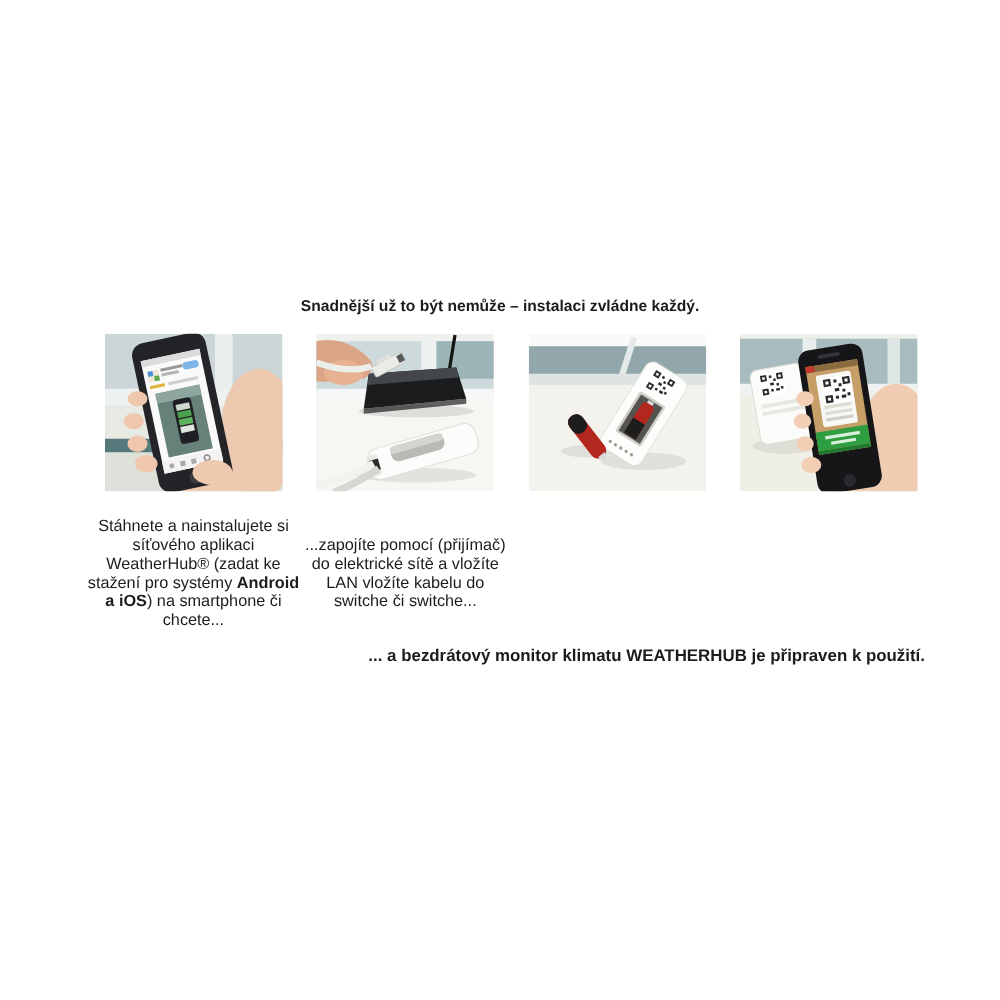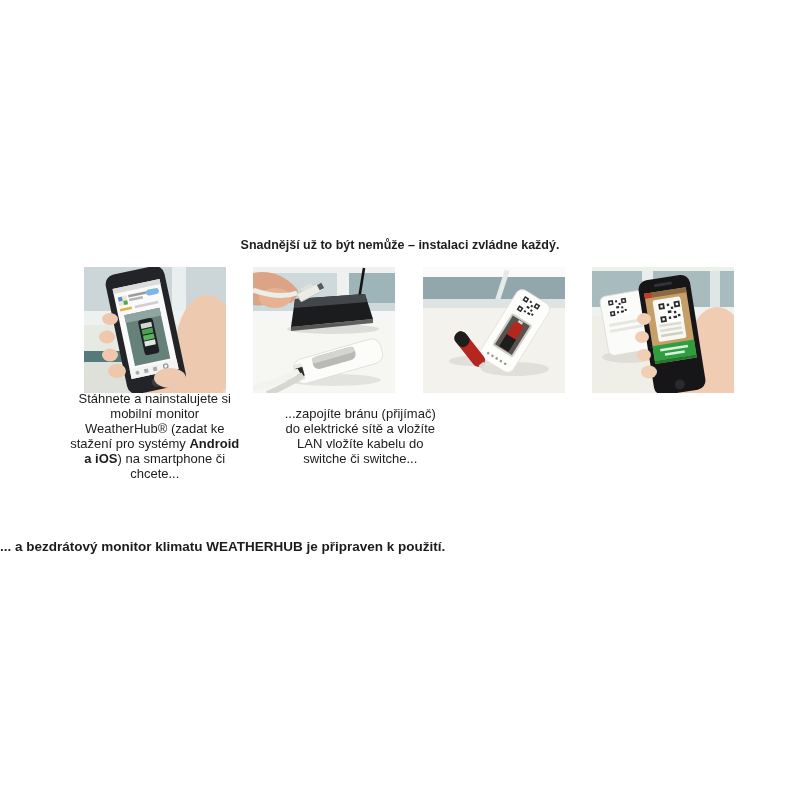--- a/index.html
+++ b/index.html
@@ -11,30 +11,30 @@
   .title{
     position:absolute;top:238px;left:0;width:800px;margin:0;
     text-align:center;font-size:12.5px;font-weight:bold;letter-spacing:0;
   }
   .images-row{
     position:absolute;top:267px;left:70px;width:678px;display:flex;
   }
   .img-cell{width:169.5px;display:flex;justify-content:center;}
   .photo{width:142px;height:126px;display:block;}
   .captions-row{
-    position:absolute;top:384px;left:70px;width:678px;height:104px;
-    display:flex;align-items:center;gap:36px;
+    position:absolute;top:406px;left:70px;width:678px;height:104px;
+    display:flex;align-items:center;
   }
   .caption{
     width:169.5px;margin:0;text-align:center;
     font-size:13px;line-height:15px;
   }
   .footer-line{
-    position:absolute;top:539px;left:0;width:740px;margin:0;
-    text-align:left;font-size:13.5px;font-weight:bold;
+    position:absolute;top:517px;left:0;width:740px;margin:0;
+    text-align:right;font-size:13.5px;font-weight:bold;
   }
 </style>
 </head>
 <body>
 
 <p class="title">Snadnější už to být nemůže – instalaci zvládne každý.</p>
 
 <div class="images-row">
 
   <div class="img-cell">
@@ -229,17 +229,17 @@
         <ellipse cx="52" cy="52" rx="7" ry="6" fill="#f2ceb4"></ellipse>
         <ellipse cx="50" cy="70" rx="7" ry="6" fill="#f2ceb4"></ellipse>
         <ellipse cx="52" cy="88" rx="7" ry="6" fill="#f2ceb4"></ellipse>
         <ellipse cx="57" cy="105" rx="8" ry="6.5" fill="#f2ceb4"></ellipse>
       </g>
     </svg>
   </div>
 </div>
 
 <div class="captions-row">
-  <p class="caption"><span>Stáhnete a nainstalujete si</span><br><span>mobilní monitor</span><br><span>WeatherHub® (zadat ke</span><br><span>stažení pro systémy </span><b>Android</b><br><b>a iOS</b><span>) na smartphone či</span><br><span>chcete...</span></p>
-  <p class="caption"><span>...zapojíte bránu (přijímač)</span><br><span>do elektrické sítě a vložíte</span><br><span>LAN vložíte kabelu do</span><br><span>switche či switche...</span></p>
+  <p class="caption"><span>Stáhnete a nainstalujete si</span><br><span>síťového aplikaci</span><br><span>WeatherHub® (zadat ke</span><br><span>stažení pro systémy </span><b>Android</b><br><b>a iOS</b><span>) na smartphone či</span><br><span>chcete...</span></p>
+  <p class="caption"><span>...zapojíte pomocí (přijímač)</span><br><span>do elektrické sítě a vložíte</span><br><span>LAN vložíte kabelu do</span><br><span>switche či switche...</span></p>
 </div>
 
 <p class="footer-line">... a bezdrátový monitor klimatu WEATHERHUB je připraven k použití.</p>
 
 </body></html>

